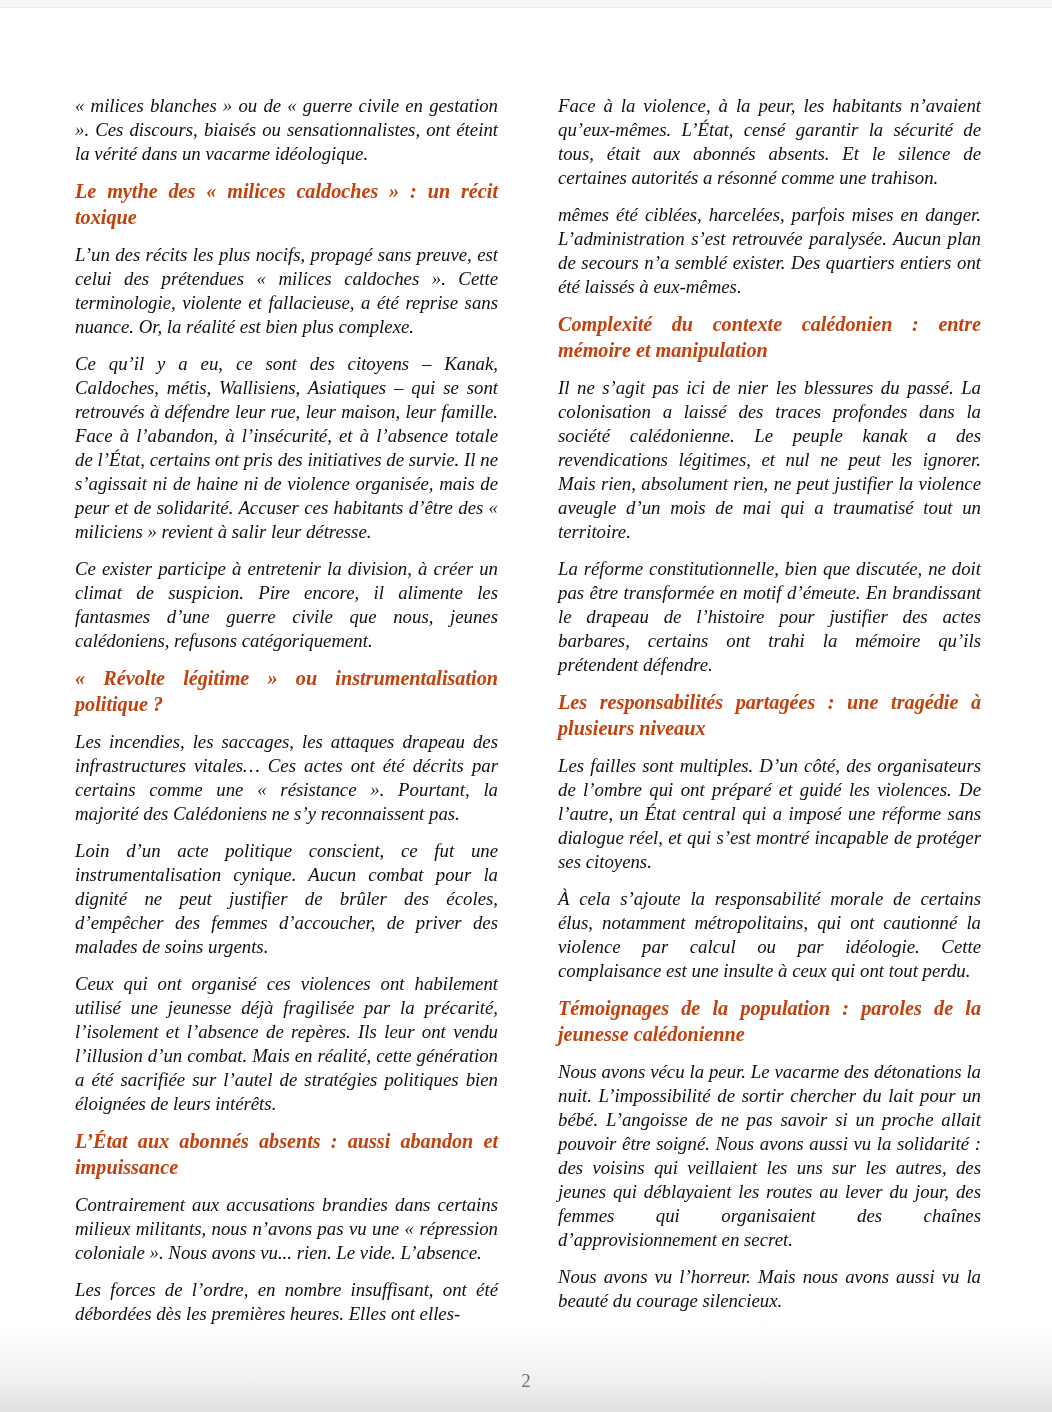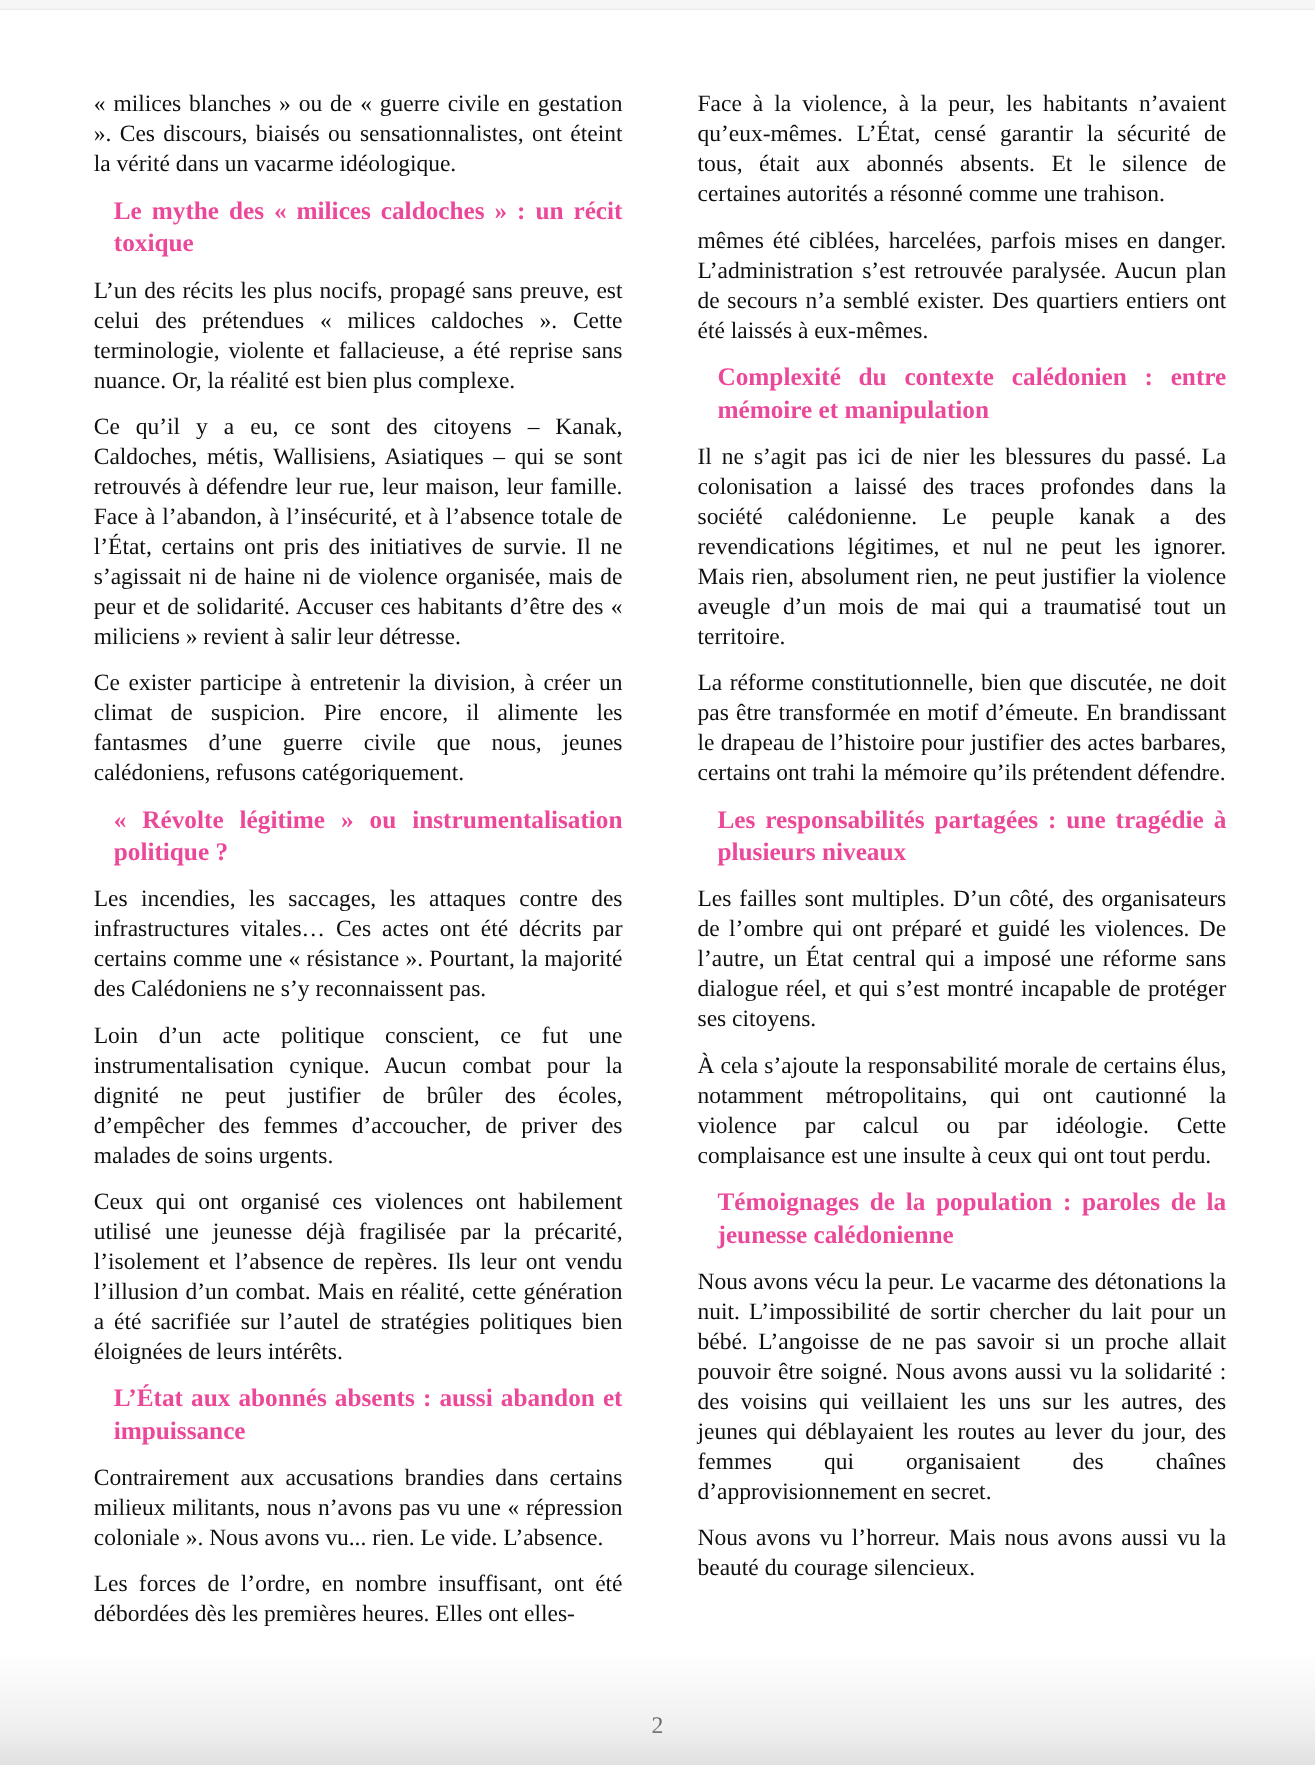--- a/index.html
+++ b/index.html
@@ -24,39 +24,40 @@
   }
   .paper {
     position: absolute;
     top: 8px; left: 0;
     width: 1052px;
     height: 1404px;
     background: #ffffff;
   }
   .column {
     position: absolute;
-    top: 64px;
+    top: 86px;
     width: 423px;
     color: #0f0f0f;
     font-size: 18.8px;
     line-height: 24px;
     text-align: justify;
+    font-style: italic;
   }
   .column-left  { left: 75px; }
   .column-right { left: 558px; }
   .column p {
     margin: 0 0 13px 0;
   }
   .column h2 {
     font-size: 20.2px;
     line-height: 25.5px;
     font-weight: 700;
-    margin: 0 0 13px 16px;
+    margin: 0 0 13px 0;
     text-align: justify;
-    color: #ec4899;
+    color: #c2410c;
   }
   .page-number {
     position: absolute;
     top: 1362px;
     left: 0;
     width: 100%;
     text-align: center;
     font-size: 19px;
     color: #111111;
   }
@@ -77,21 +78,21 @@
 <div class="viewport">
   <div class="top-strip"></div>
   <div class="paper">
     <div class="column column-left">
         <p>« milices blanches » ou de « guerre civile en gestation ». Ces discours, biaisés ou sensationnalistes, ont éteint la vérité dans un vacarme idéologique.</p>
         <h2>Le mythe des « milices caldoches » : un récit toxique</h2>
         <p>L’un des récits les plus nocifs, propagé sans preuve, est celui des prétendues « milices caldoches ». Cette terminologie, violente et fallacieuse, a été reprise sans nuance. Or, la réalité est bien plus complexe.</p>
         <p>Ce qu’il y a eu, ce sont des citoyens – Kanak, Caldoches, métis, Wallisiens, Asiatiques – qui se sont retrouvés à défendre leur rue, leur maison, leur famille. Face à l’abandon, à l’insécurité, et à l’absence totale de l’État, certains ont pris des initiatives de survie. Il ne s’agissait ni de haine ni de violence organisée, mais de peur et de solidarité. Accuser ces habitants d’être des « miliciens » revient à salir leur détresse.</p>
         <p>Ce exister participe à entretenir la division, à créer un climat de suspicion. Pire encore, il alimente les fantasmes d’une guerre civile que nous, jeunes calédoniens, refusons catégoriquement.</p>
         <h2>« Révolte légitime » ou instrumentalisation politique ?</h2>
-        <p>Les incendies, les saccages, les attaques contre des infrastructures vitales… Ces actes ont été décrits par certains comme une « résistance ». Pourtant, la majorité des Calédoniens ne s’y reconnaissent pas.</p>
+        <p>Les incendies, les saccages, les attaques drapeau des infrastructures vitales… Ces actes ont été décrits par certains comme une « résistance ». Pourtant, la majorité des Calédoniens ne s’y reconnaissent pas.</p>
         <p>Loin d’un acte politique conscient, ce fut une instrumentalisation cynique. Aucun combat pour la dignité ne peut justifier de brûler des écoles, d’empêcher des femmes d’accoucher, de priver des malades de soins urgents.</p>
         <p>Ceux qui ont organisé ces violences ont habilement utilisé une jeunesse déjà fragilisée par la précarité, l’isolement et l’absence de repères. Ils leur ont vendu l’illusion d’un combat. Mais en réalité, cette génération a été sacrifiée sur l’autel de stratégies politiques bien éloignées de leurs intérêts.</p>
         <h2>L’État aux abonnés absents : aussi abandon et impuissance</h2>
         <p>Contrairement aux accusations brandies dans certains milieux militants, nous n’avons pas vu une « répression coloniale ». Nous avons vu... rien. Le vide. L’absence.</p>
         <p>Les forces de l’ordre, en nombre insuffisant, ont été débordées dès les premières heures. Elles ont elles-</p>
       </div>
     <div class="column column-right">
         <p>Face à la violence, à la peur, les habitants n’avaient qu’eux-mêmes. L’État, censé garantir la sécurité de tous, était aux abonnés absents. Et le silence de certaines autorités a résonné comme une trahison.</p>
         <p>mêmes été ciblées, harcelées, parfois mises en danger. L’administration s’est retrouvée paralysée. Aucun plan de secours n’a semblé exister. Des quartiers entiers ont été laissés à eux-mêmes.</p>
         <h2>Complexité du contexte calédonien : entre mémoire et manipulation</h2>

